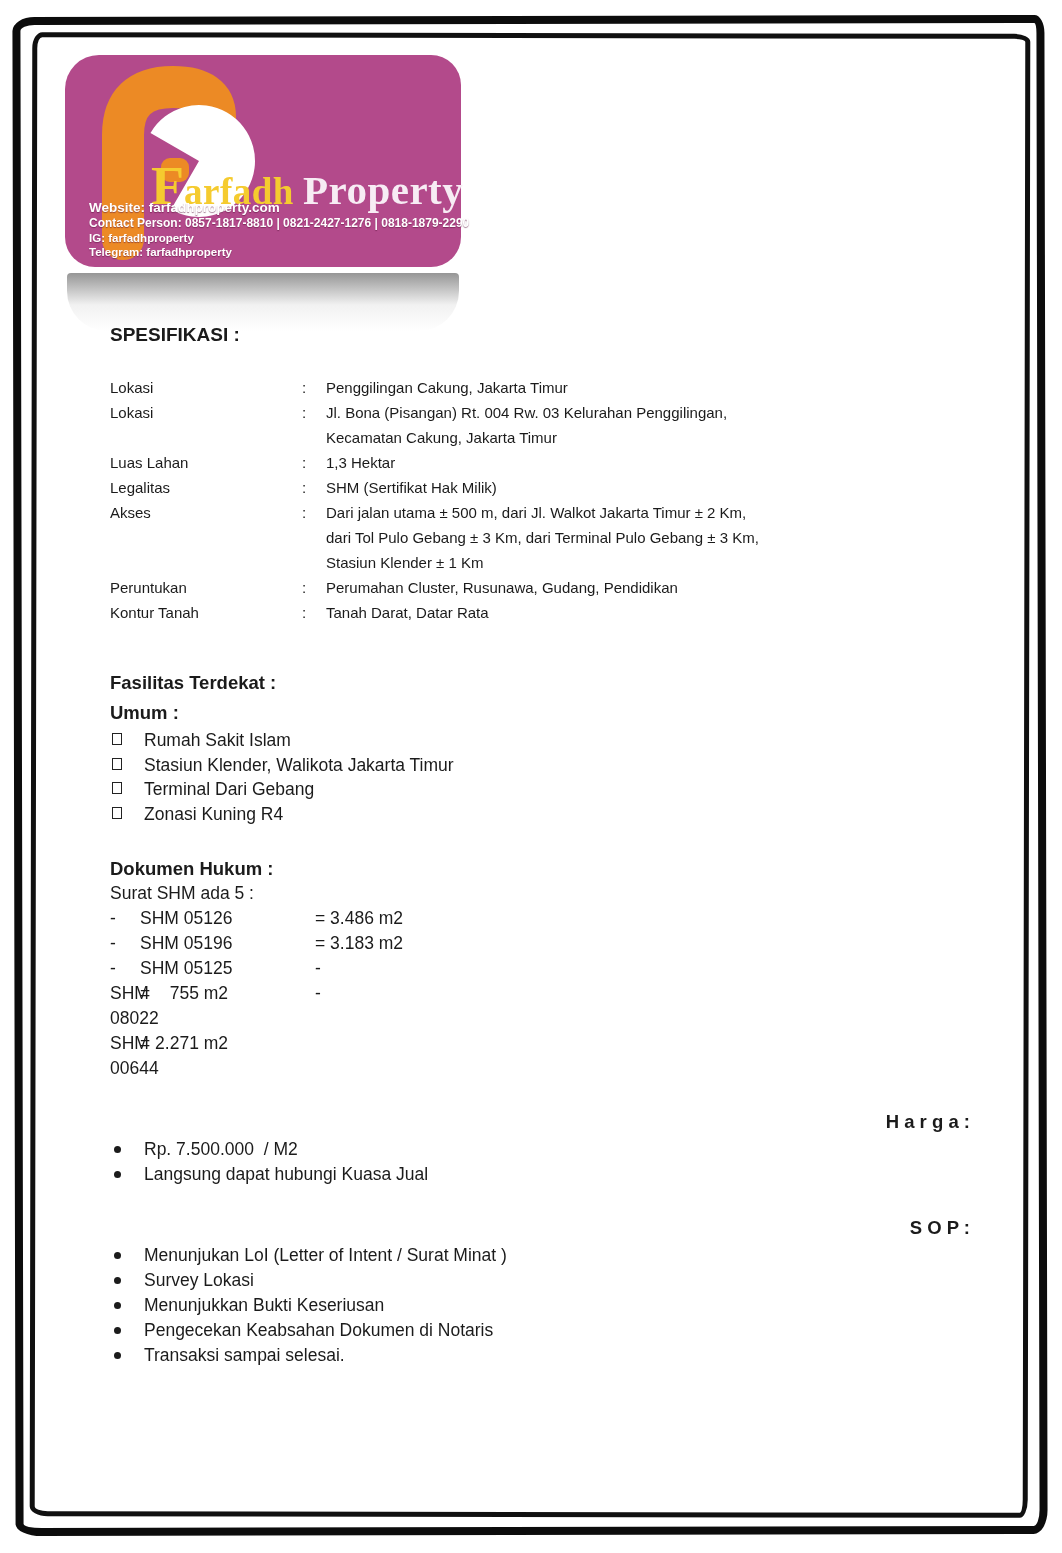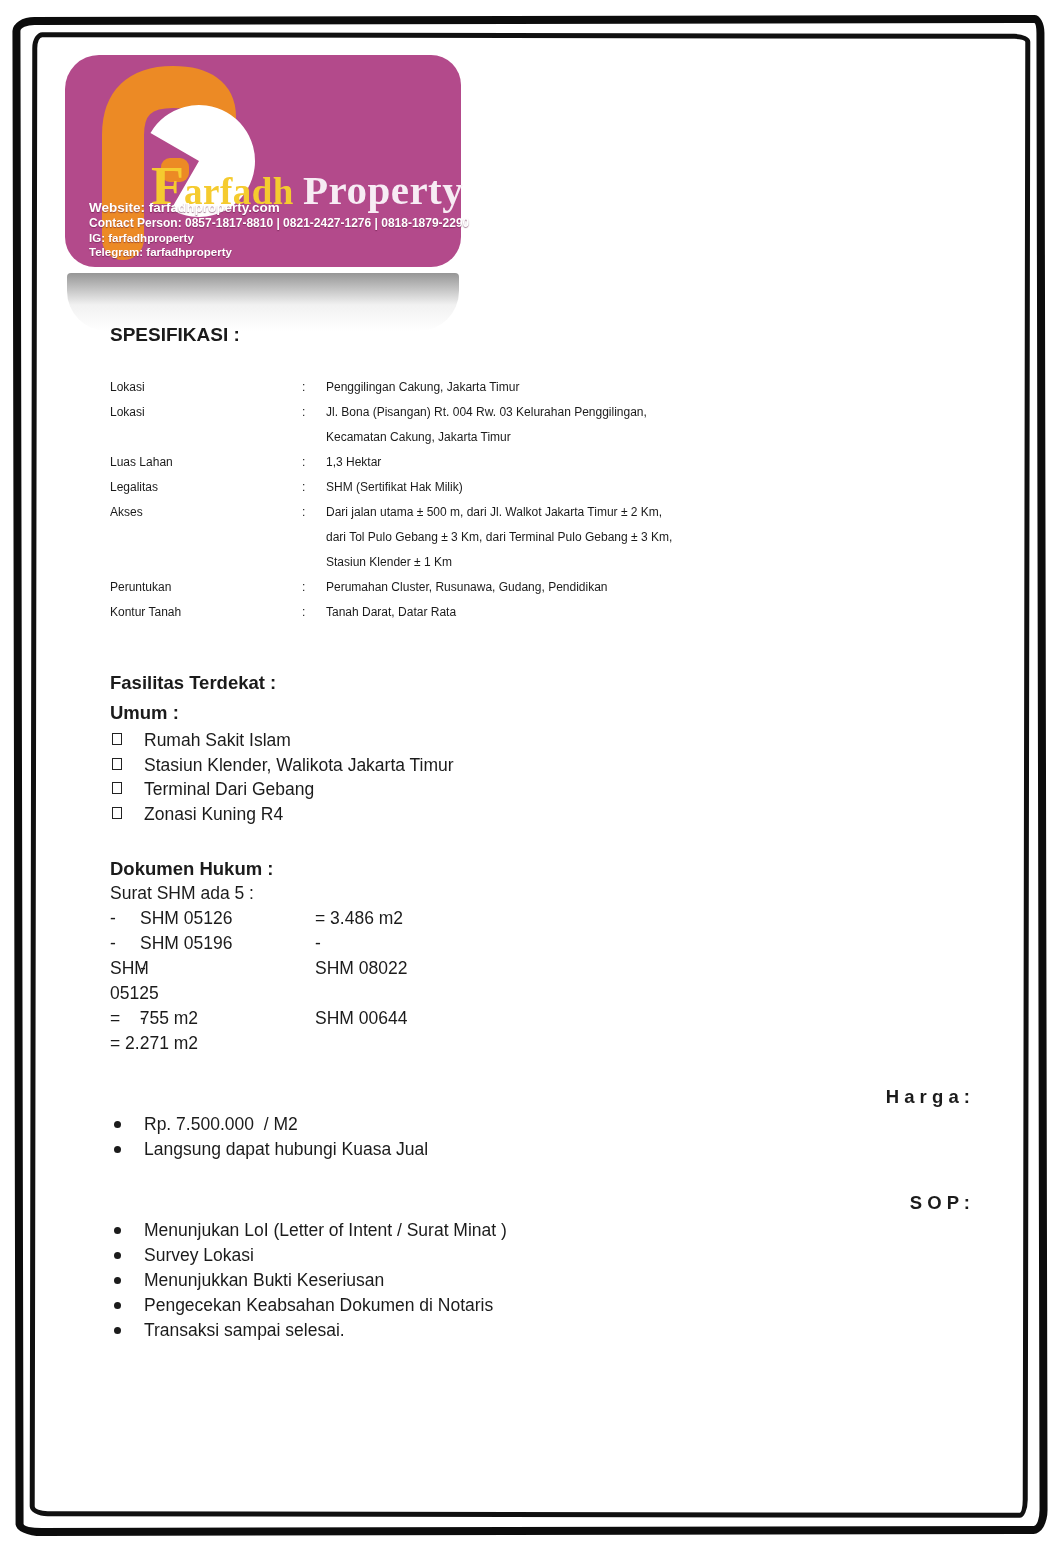--- a/index.html
+++ b/index.html
@@ -45,21 +45,21 @@
     position:absolute;left:67px;top:273px;width:392px;height:58px;
     background:linear-gradient(to bottom,rgba(120,120,120,.78),rgba(200,200,200,.25) 55%,rgba(255,255,255,0));
     border-radius:4px 4px 40px 40px;
   }
   
   .content{position:absolute;left:110px;top:322px;width:860px;}
   .h-main{font-size:19px;font-weight:bold;line-height:25px;margin:0 0 28px 0;}
   .h-sec{font-size:18.5px;font-weight:bold;line-height:25px;margin:0;}
   .txt{font-size:17.5px;line-height:25px;white-space:pre-wrap;}
   .spec-grid{display:grid;grid-template-columns:192px 24px 1fr;}
-  .spec-grid .cell{font-size:12px;line-height:25px;}
+  .spec-grid .cell{font-size:15px;line-height:25px;}
   .mt45{margin-top:45px;} .mt30{margin-top:30px;} .mt28{margin-top:28px;text-align:right;}
   .mb5{margin-bottom:5px;} .mb3{margin-bottom:3px;}
   ul.plain{list-style:none;margin:0;padding:0;}
   ul.squares li{
     position:relative;padding-left:34px;font-size:17.5px;line-height:24.5px;
     white-space:pre-wrap;
   }
   ul.squares li .sq{
     position:absolute;left:2px;top:5px;width:8px;height:10px;
     border:1.7px solid #222;display:inline-block;
@@ -164,20 +164,21 @@
   <div class="h-sec mt30">Dokumen Hukum :</div>
   <div class="txt">Surat SHM ada 5 :</div>
 
   <div class="dok-grid">
     <div class="cell">-</div>
     <div class="cell">SHM 05126</div>
     <div class="cell area">= 3.486 m2</div>
 
     <div class="cell">-</div>
     <div class="cell">SHM 05196</div>
+    <div class="cell area">= 3.183 m2</div>
 
     <div class="cell">-</div>
     <div class="cell">SHM 05125</div>
 
     <div class="cell">-</div>
     <div class="cell">SHM 08022</div>
     <div class="cell area">=    755 m2</div>
 
     <div class="cell">-</div>
     <div class="cell">SHM 00644</div>

